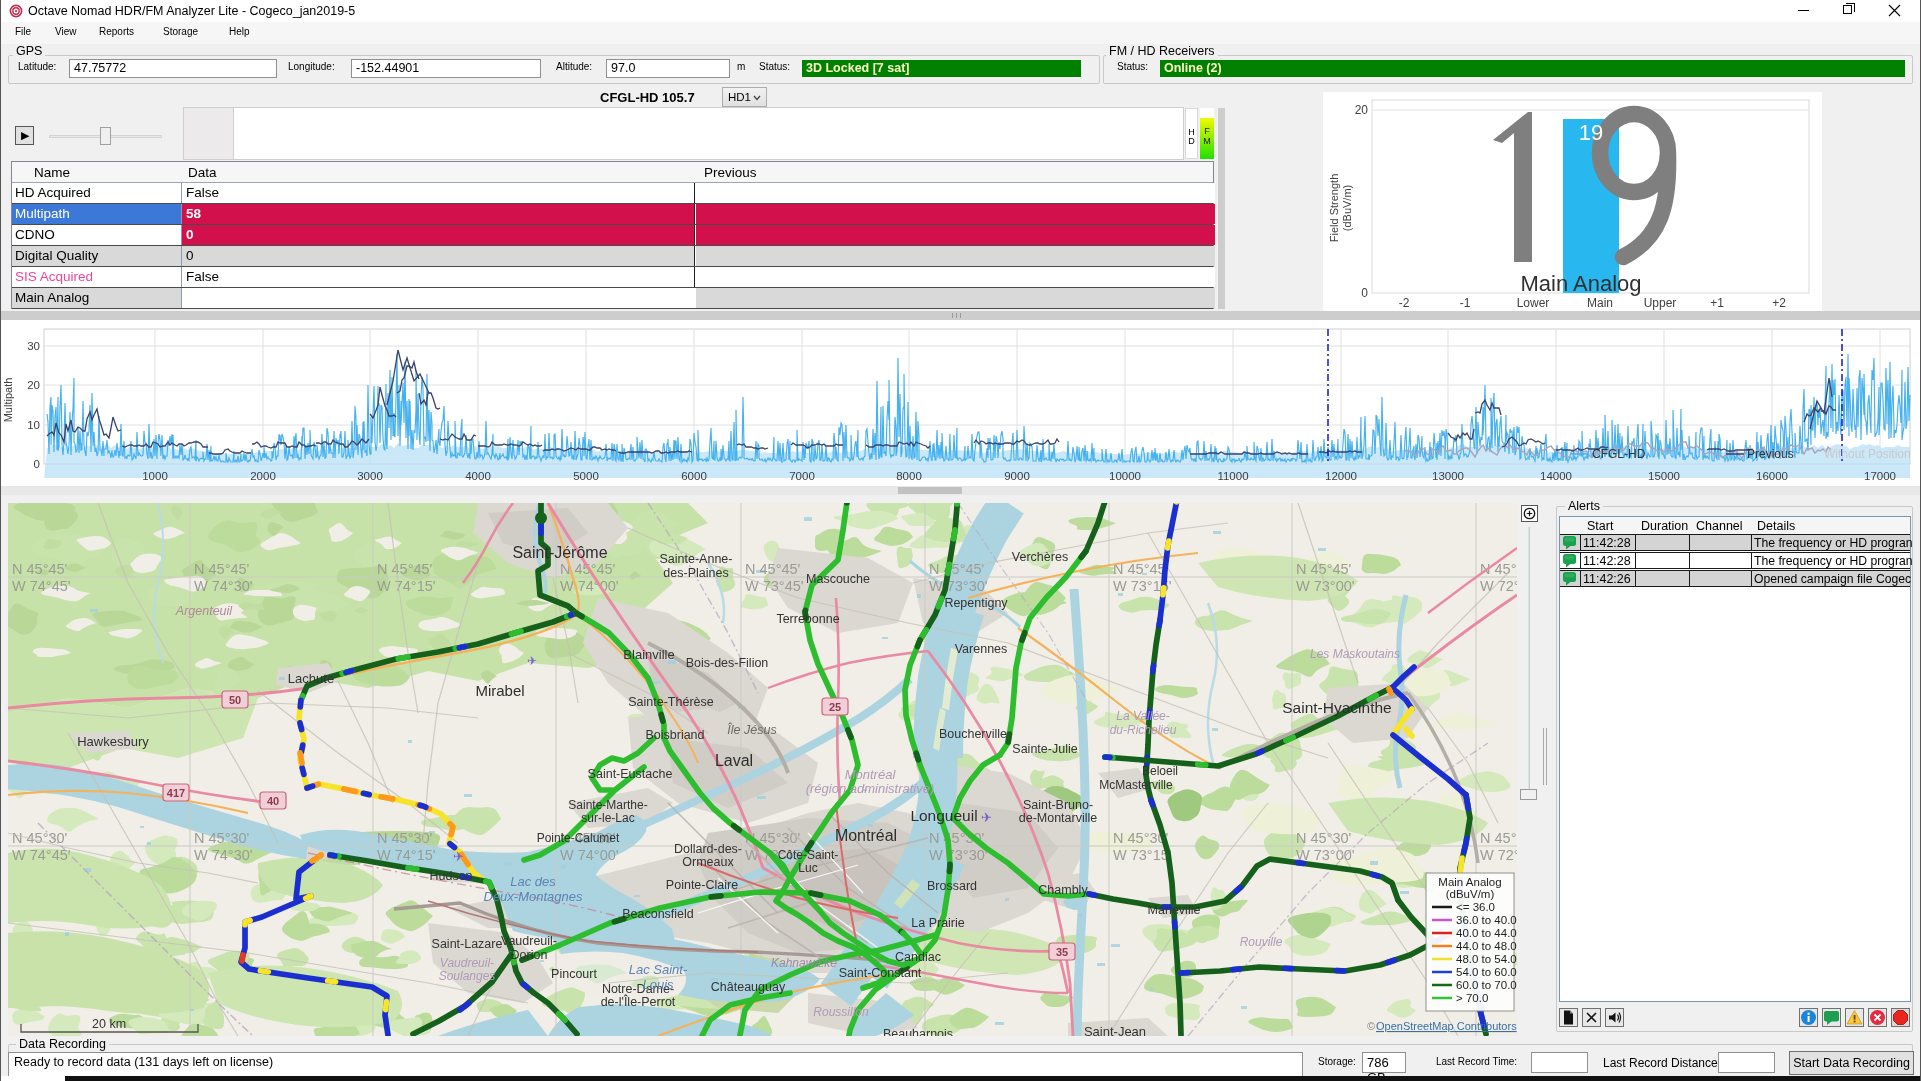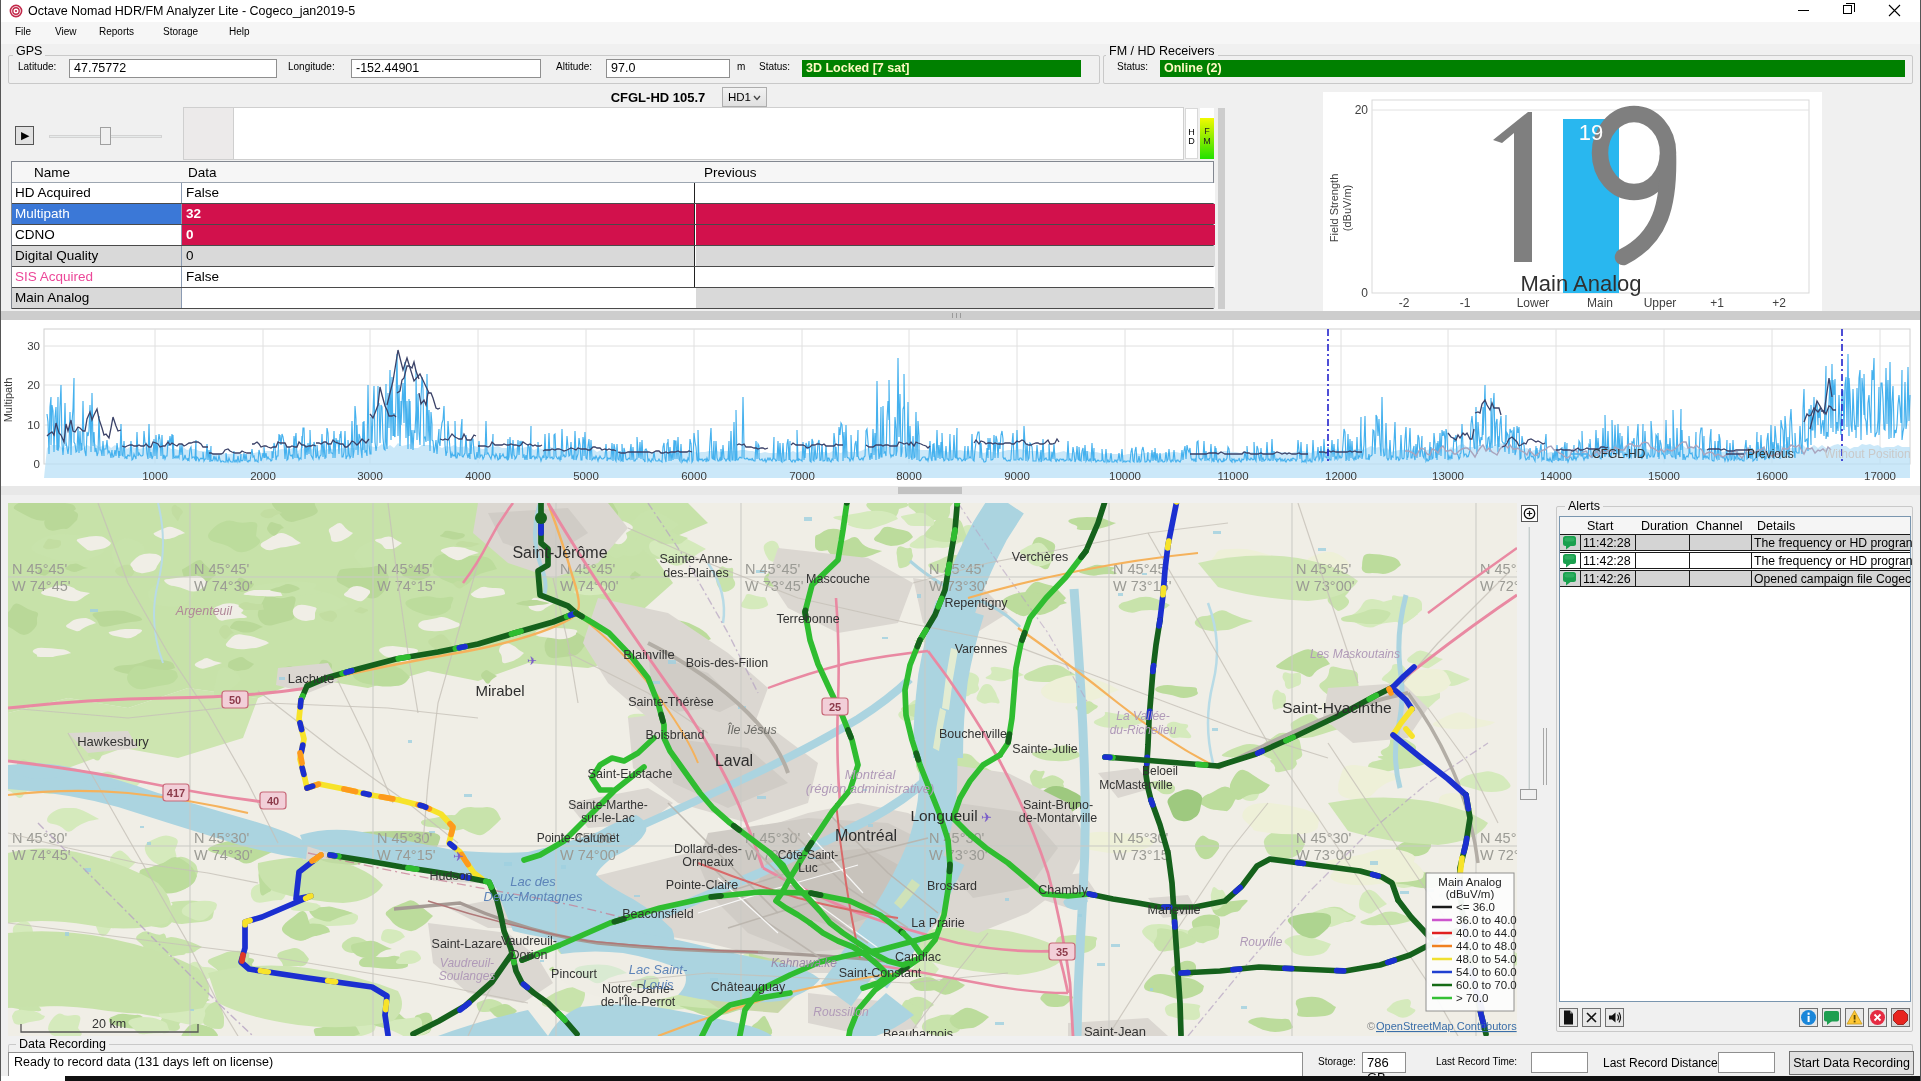--- a/index.html
+++ b/index.html
@@ -45,21 +45,21 @@
 <div class="inp" style="left:606px;top:59px;width:124px;height:19px;font-size:12.5px;padding:1px 4px">97.0</div>
 <span class="lbl" style="left:737px;top:61px">m</span>
 <span class="lbl" style="left:759px;top:61px">Status:</span>
 <div class="gstat" style="left:802px;top:60px;width:279px;height:17px">3D Locked [7 sat]</div>
 
 <div class="grp" style="left:1103px;top:55px;width:810px;height:29px"></div>
 <span class="grplbl" style="left:1106px;top:44px">FM / HD Receivers</span>
 <span class="lbl" style="left:1117px;top:61px">Status:</span>
 <div class="gstat" style="left:1160px;top:60px;width:745px;height:17px">Online (2)</div>
 
-<span class="lbl" style="left:600px;top:90px;width:116px;text-align:center;font-weight:bold;font-size:13px;display:inline-block">CFGL-HD 105.7</span>
+<span class="lbl" style="left:600px;top:90px;width:116px;text-align:left;font-weight:bold;font-size:13px;display:inline-block">CFGL-HD 105.7</span>
 <div class="abs" style="left:722px;top:87px;width:45px;height:20px;background:linear-gradient(#f2f2f2,#e0e0e0);border:1px solid #adadad;font-size:11.5px;padding:3px 0 0 5px">HD1 <svg style="position:absolute;right:5px;top:7px" width="8" height="6">
       <path d="M1,1 L4,4.5 L7,1" stroke="#444" stroke-width="1.3" fill="none"></path>
     </svg></div>
 
 <div class="abs" style="left:15px;top:126px;width:19px;height:19px;background:#e1e1e1;border:1px solid #555">
     <span style="position:absolute;left:5px;top:2px;font-size:11px">▶</span>
   </div>
 <div class="abs" style="left:49px;top:135px;width:113px;height:3px;background:#e7eaea;border:1px solid #d3d3d3"></div>
 <div class="abs" style="left:100px;top:127px;width:11px;height:18px;background:#f0f0f0;border:1px solid #a0a0a0"></div>
 
@@ -76,21 +76,21 @@
       <span class="abs" style="left:176px;top:3px;font-size:13.5px">Data</span>
       <span class="abs" style="left:692px;top:3px;font-size:13.5px">Previous</span>
     </div>
     <div class="abs" style="left:0;top:21px;width:100%;height:21px;border-bottom:1px solid #4a4a4a">
       <div class="abs" style="left:0;top:0;width:170px;height:20px;background:#fff;color:#000;font-size:13.5px;padding:2px 0 0 3px;border-right:1px solid #8b9bb3">HD Acquired</div>
       <div class="abs" style="left:170px;top:0;width:513px;height:20px;background:#fff;color:#000;font-weight:normal;font-size:13.5px;padding:2px 0 0 4px;border-right:1px solid #222">False</div>
       <div class="abs" style="left:684px;top:0;width:519px;height:20px;background:#fff"></div>
     </div>
     <div class="abs" style="left:0;top:42px;width:100%;height:21px;border-bottom:1px solid #4a4a4a">
       <div class="abs" style="left:0;top:0;width:170px;height:20px;background:#3b78d7;color:#fff;font-size:13.5px;padding:2px 0 0 3px;border-right:1px solid #8b9bb3">Multipath</div>
-      <div class="abs" style="left:170px;top:0;width:513px;height:20px;background:#d2114c;color:#fff;font-weight:bold;font-size:13.5px;padding:2px 0 0 4px;border-right:1px solid #222">32</div>
+      <div class="abs" style="left:170px;top:0;width:513px;height:20px;background:#d2114c;color:#fff;font-weight:bold;font-size:13.5px;padding:2px 0 0 4px;border-right:1px solid #222">58</div>
       <div class="abs" style="left:684px;top:0;width:519px;height:20px;background:#d2114c"></div>
     </div>
     <div class="abs" style="left:0;top:63px;width:100%;height:21px;border-bottom:1px solid #4a4a4a">
       <div class="abs" style="left:0;top:0;width:170px;height:20px;background:#fff;color:#000;font-size:13.5px;padding:2px 0 0 3px;border-right:1px solid #8b9bb3">CDNO</div>
       <div class="abs" style="left:170px;top:0;width:513px;height:20px;background:#d2114c;color:#fff;font-weight:bold;font-size:13.5px;padding:2px 0 0 4px;border-right:1px solid #222">0</div>
       <div class="abs" style="left:684px;top:0;width:519px;height:20px;background:#d2114c"></div>
     </div>
     <div class="abs" style="left:0;top:84px;width:100%;height:21px;border-bottom:1px solid #4a4a4a">
       <div class="abs" style="left:0;top:0;width:170px;height:20px;background:#d9d9d9;color:#000;font-size:13.5px;padding:2px 0 0 3px;border-right:1px solid #8b9bb3">Digital Quality</div>
       <div class="abs" style="left:170px;top:0;width:513px;height:20px;background:#d9d9d9;color:#000;font-weight:normal;font-size:13.5px;padding:2px 0 0 4px;border-right:1px solid #222">0</div>

